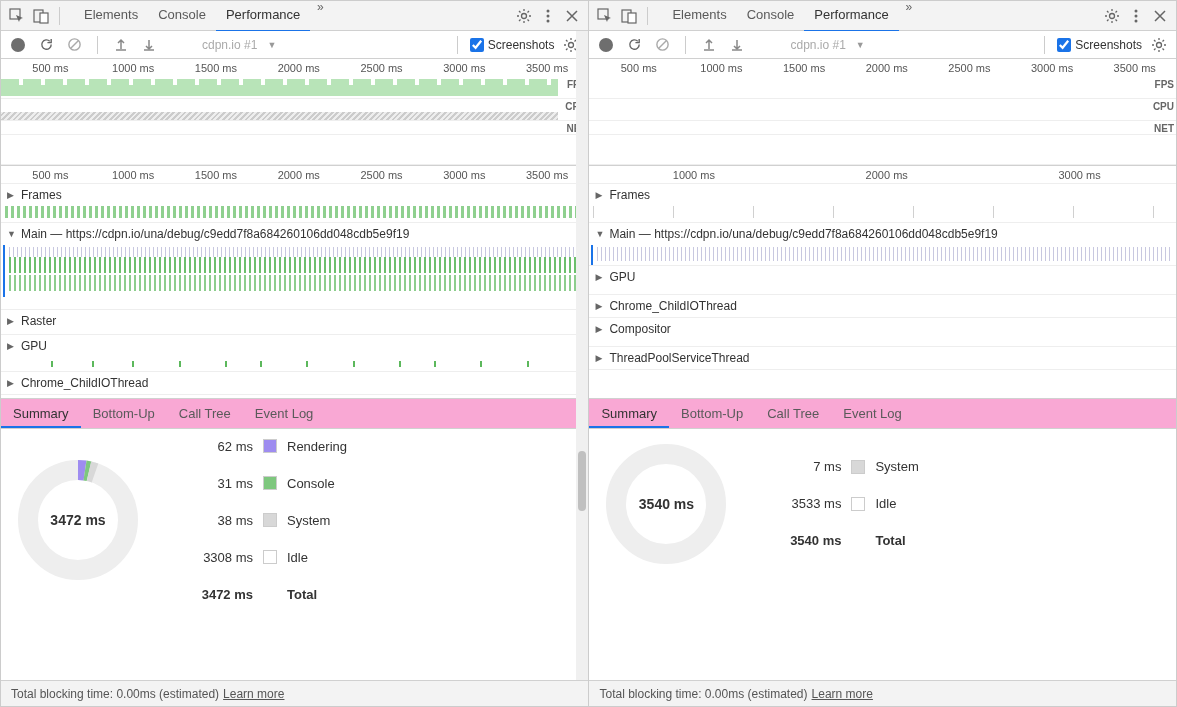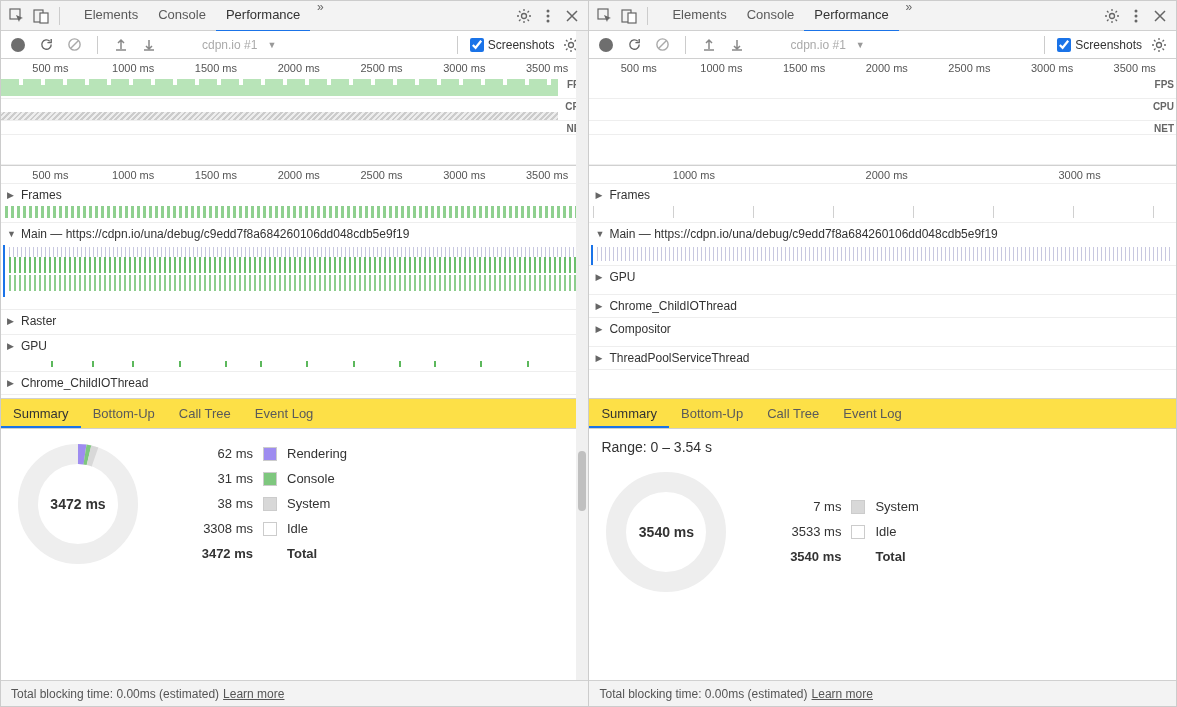--- a/index.html
+++ b/index.html
@@ -46,31 +46,31 @@
 .thread-body.short { height: 20px; }
 .stripes-green { position: absolute; left: 4px; right: 4px; top: 12px; height: 16px; background: repeating-linear-gradient(90deg, #5cb85c 0 2px, #fff 2px 5px); opacity: 0.9; }
 .stripes-green.row2 { top: 30px; opacity: 0.7; }
 .stripes-gray { position: absolute; left: 4px; right: 4px; top: 2px; height: 14px; background: repeating-linear-gradient(90deg, #c8c8e0 0 1px, #fff 1px 4px); }
 .sparse-bars { position: absolute; left: 4px; right: 4px; top: 4px; bottom: 4px; }
 .sparse-bars span { position: absolute; top: 0; bottom: 0; width: 2px; background: #5cb85c; }
 .frames-strip { height: 12px; background: repeating-linear-gradient(90deg, #8fd08f 0 3px, #fff 3px 6px); margin: 0 4px 4px 4px; }
 .frames-strip.sparse { background: repeating-linear-gradient(90deg, #d0d0d0 0 1px, #fff 1px 80px); }
 
 
-.btabs { display: flex; border-bottom: 1px solid #d0d0d0; height: 30px; background: #fde047; }
+.btabs { display: flex; border-bottom: 1px solid #d0d0d0; height: 30px; background: #f9a8d4; }
 .btab { padding: 0 12px; line-height: 30px; font-size: 13px; color: #5a5a5a; border-bottom: 2px solid transparent; }
 .btab.active { color: #333; border-bottom-color: #1a73e8; }
 
 
 .summary { flex: 1; padding: 10px 12px; overflow: auto; position: relative; }
 .range { font-size: 14px; margin-bottom: 12px; }
 .sum-content { display: flex; align-items: center; gap: 40px; }
 .donut { width: 130px; height: 130px; position: relative; }
 .donut-center { position: absolute; left: 50%; top: 50%; transform: translate(-50%, -50%); font-size: 14px; font-weight: bold; text-align: center; }
-.legend { display: flex; flex-direction: column; gap: 10px; font-size: 13px; }
+.legend { display: flex; flex-direction: column; gap: 22px; font-size: 13px; }
 .legend-row { display: flex; align-items: center; gap: 10px; }
 .legend-row .val { width: 70px; text-align: right; }
 .swatch { width: 14px; height: 14px; border: 1px solid #ccc; }
 .legend-row.total .val, .legend-row.total .lbl { font-weight: bold; }
 
 
 .status { height: 26px; border-top: 1px solid #d0d0d0; display: flex; align-items: center; padding: 0 10px; font-size: 12px; color: #555; background: #f3f3f3; gap: 4px; }
 .status .lm { text-decoration: underline; }
 
 
@@ -491,21 +491,20 @@
   </div>
 
   <div class="btabs">
     <div class="btab active">Summary</div>
     <div class="btab">Bottom-Up</div>
     <div class="btab">Call Tree</div>
     <div class="btab">Event Log</div>
   </div>
 
   <div class="summary">
-    <div class="range">Range: 0 – 3.54 s</div>
     <div class="sum-content">
       <div class="donut">
         <svg width="130" height="130" viewBox="0 0 130 130">
           <circle cx="65" cy="65" r="50" fill="none" stroke="#eee" stroke-width="20"></circle>
         </svg>
         <div class="donut-center">3540 ms</div>
       </div>
       <div class="legend">
         <div class="legend-row">
             <span class="val">7 ms</span>

